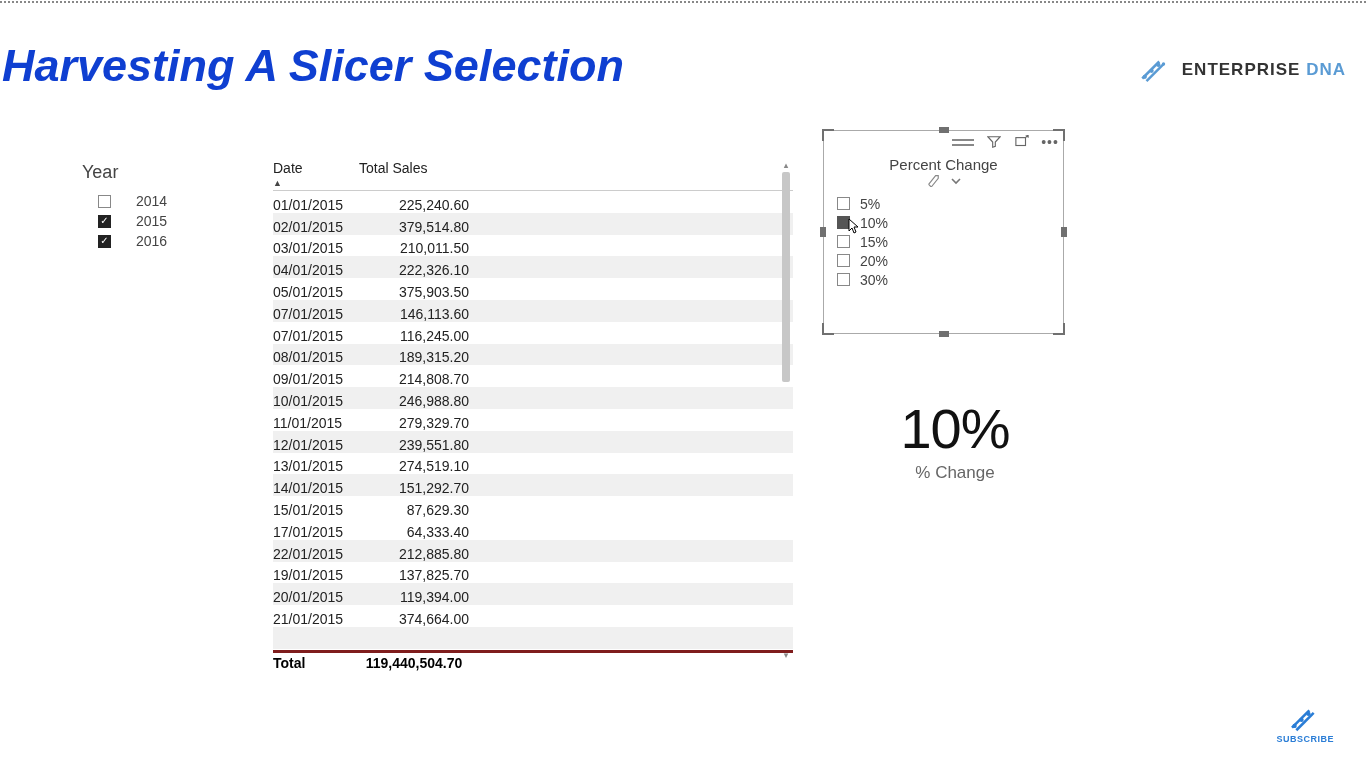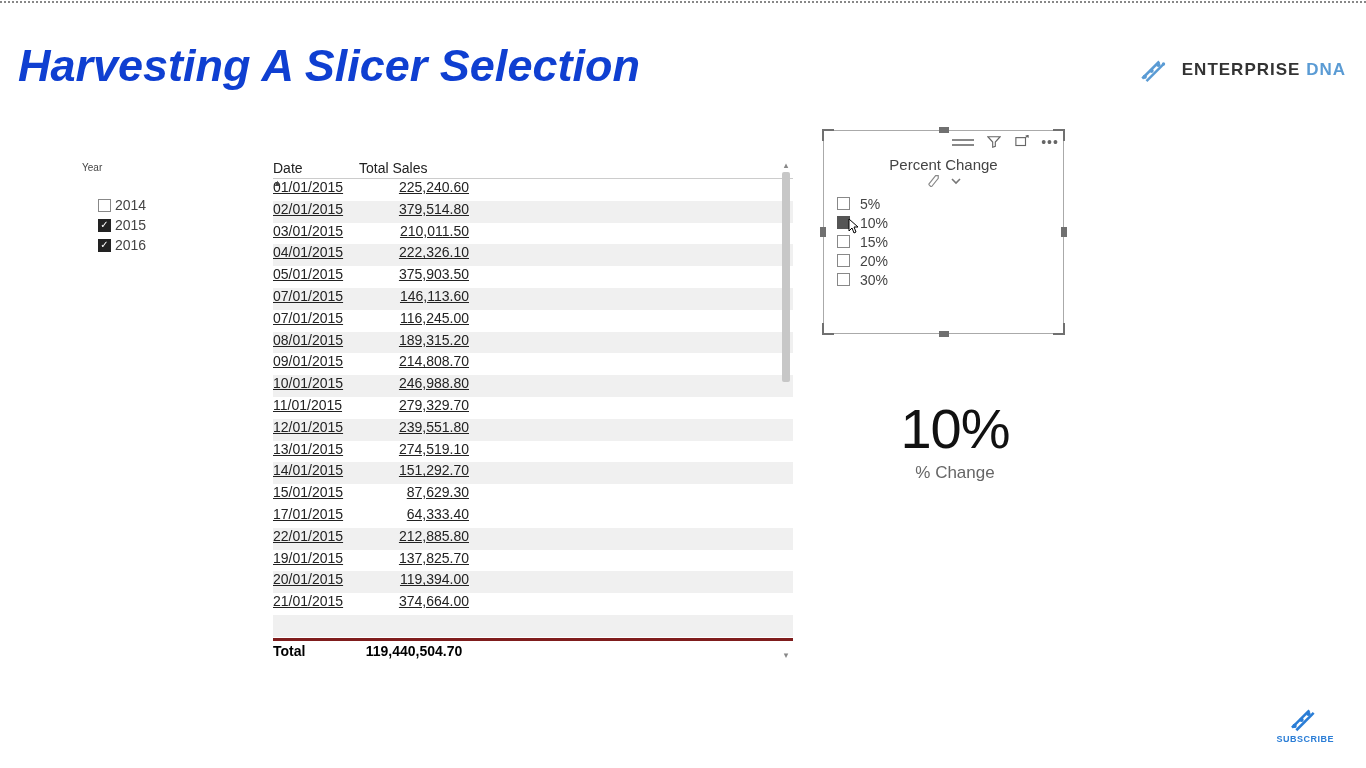--- a/index.html
+++ b/index.html
@@ -14,21 +14,21 @@
   }
   .dotted-border {
     border-top: 2px dotted #888;
     width: 100%;
     position: absolute;
     top: 1px;
   }
   .page-title {
     position: absolute;
     top: 40px;
-    left: 18px;
+    left: 2px;
     font-size: 45px;
     font-weight: 800;
     font-style: italic;
     color: #0f3fd1;
     font-family: Arial, sans-serif;
   }
   .logo-top {
     position: absolute;
     top: 56px;
     right: 20px;
@@ -50,27 +50,27 @@
   }
   
   .year-slicer {
     position: absolute;
     top: 162px;
     left: 82px;
     width: 150px;
     color: #444;
   }
   .year-slicer .slicer-title {
-    font-size: 10px;
-    margin-bottom: 22px;
+    font-size: 18px;
+    margin-bottom: 8px;
   }
   .year-slicer .opt {
     display: flex;
     align-items: center;
-    gap: 4px;
+    gap: 25px;
     font-size: 14px;
     padding: 2px 16px;
     cursor: pointer;
   }
   .checkbox {
     width: 13px;
     height: 13px;
     border: 1px solid #888;
     display: inline-flex;
     align-items: center;
@@ -93,21 +93,21 @@
     top: 160px;
     left: 273px;
     width: 520px;
     height: 520px;
   }
   .table-header {
     display: flex;
     font-size: 14px;
     color: #222;
     border-bottom: 1px solid #ccc;
-    padding-bottom: 2px;
+    padding-bottom: 14px;
   }
   .col-date { width: 100px; text-align: left; position: relative; }
   
   .table-header .col-date { width: 86px; }
   .table-header .col-sales-h {
     width: 100px;
     text-align: left;
     margin-left: 0;
   }
   .sort-tri {
@@ -118,23 +118,22 @@
     color: #444;
   }
   .table-body {
     height: 459px;
     overflow: hidden;
     font-size: 14px;
     color: #222;
   }
   .trrow {
     display: flex;
-    align-items: flex-start;
+    align-items: flex-end;
     height: 21.8px;
-    text-decoration: underline;
   }
   .trrow.alt { background: #f0f0f0; }
   .trrow .d { width: 86px; }
   .trrow .v { width: 110px; text-align: right; }
   .table-total {
     display: flex;
     font-size: 14px;
     font-weight: 700;
     border-top: 3px solid #7f1d1d;
     padding-top: 2px;

